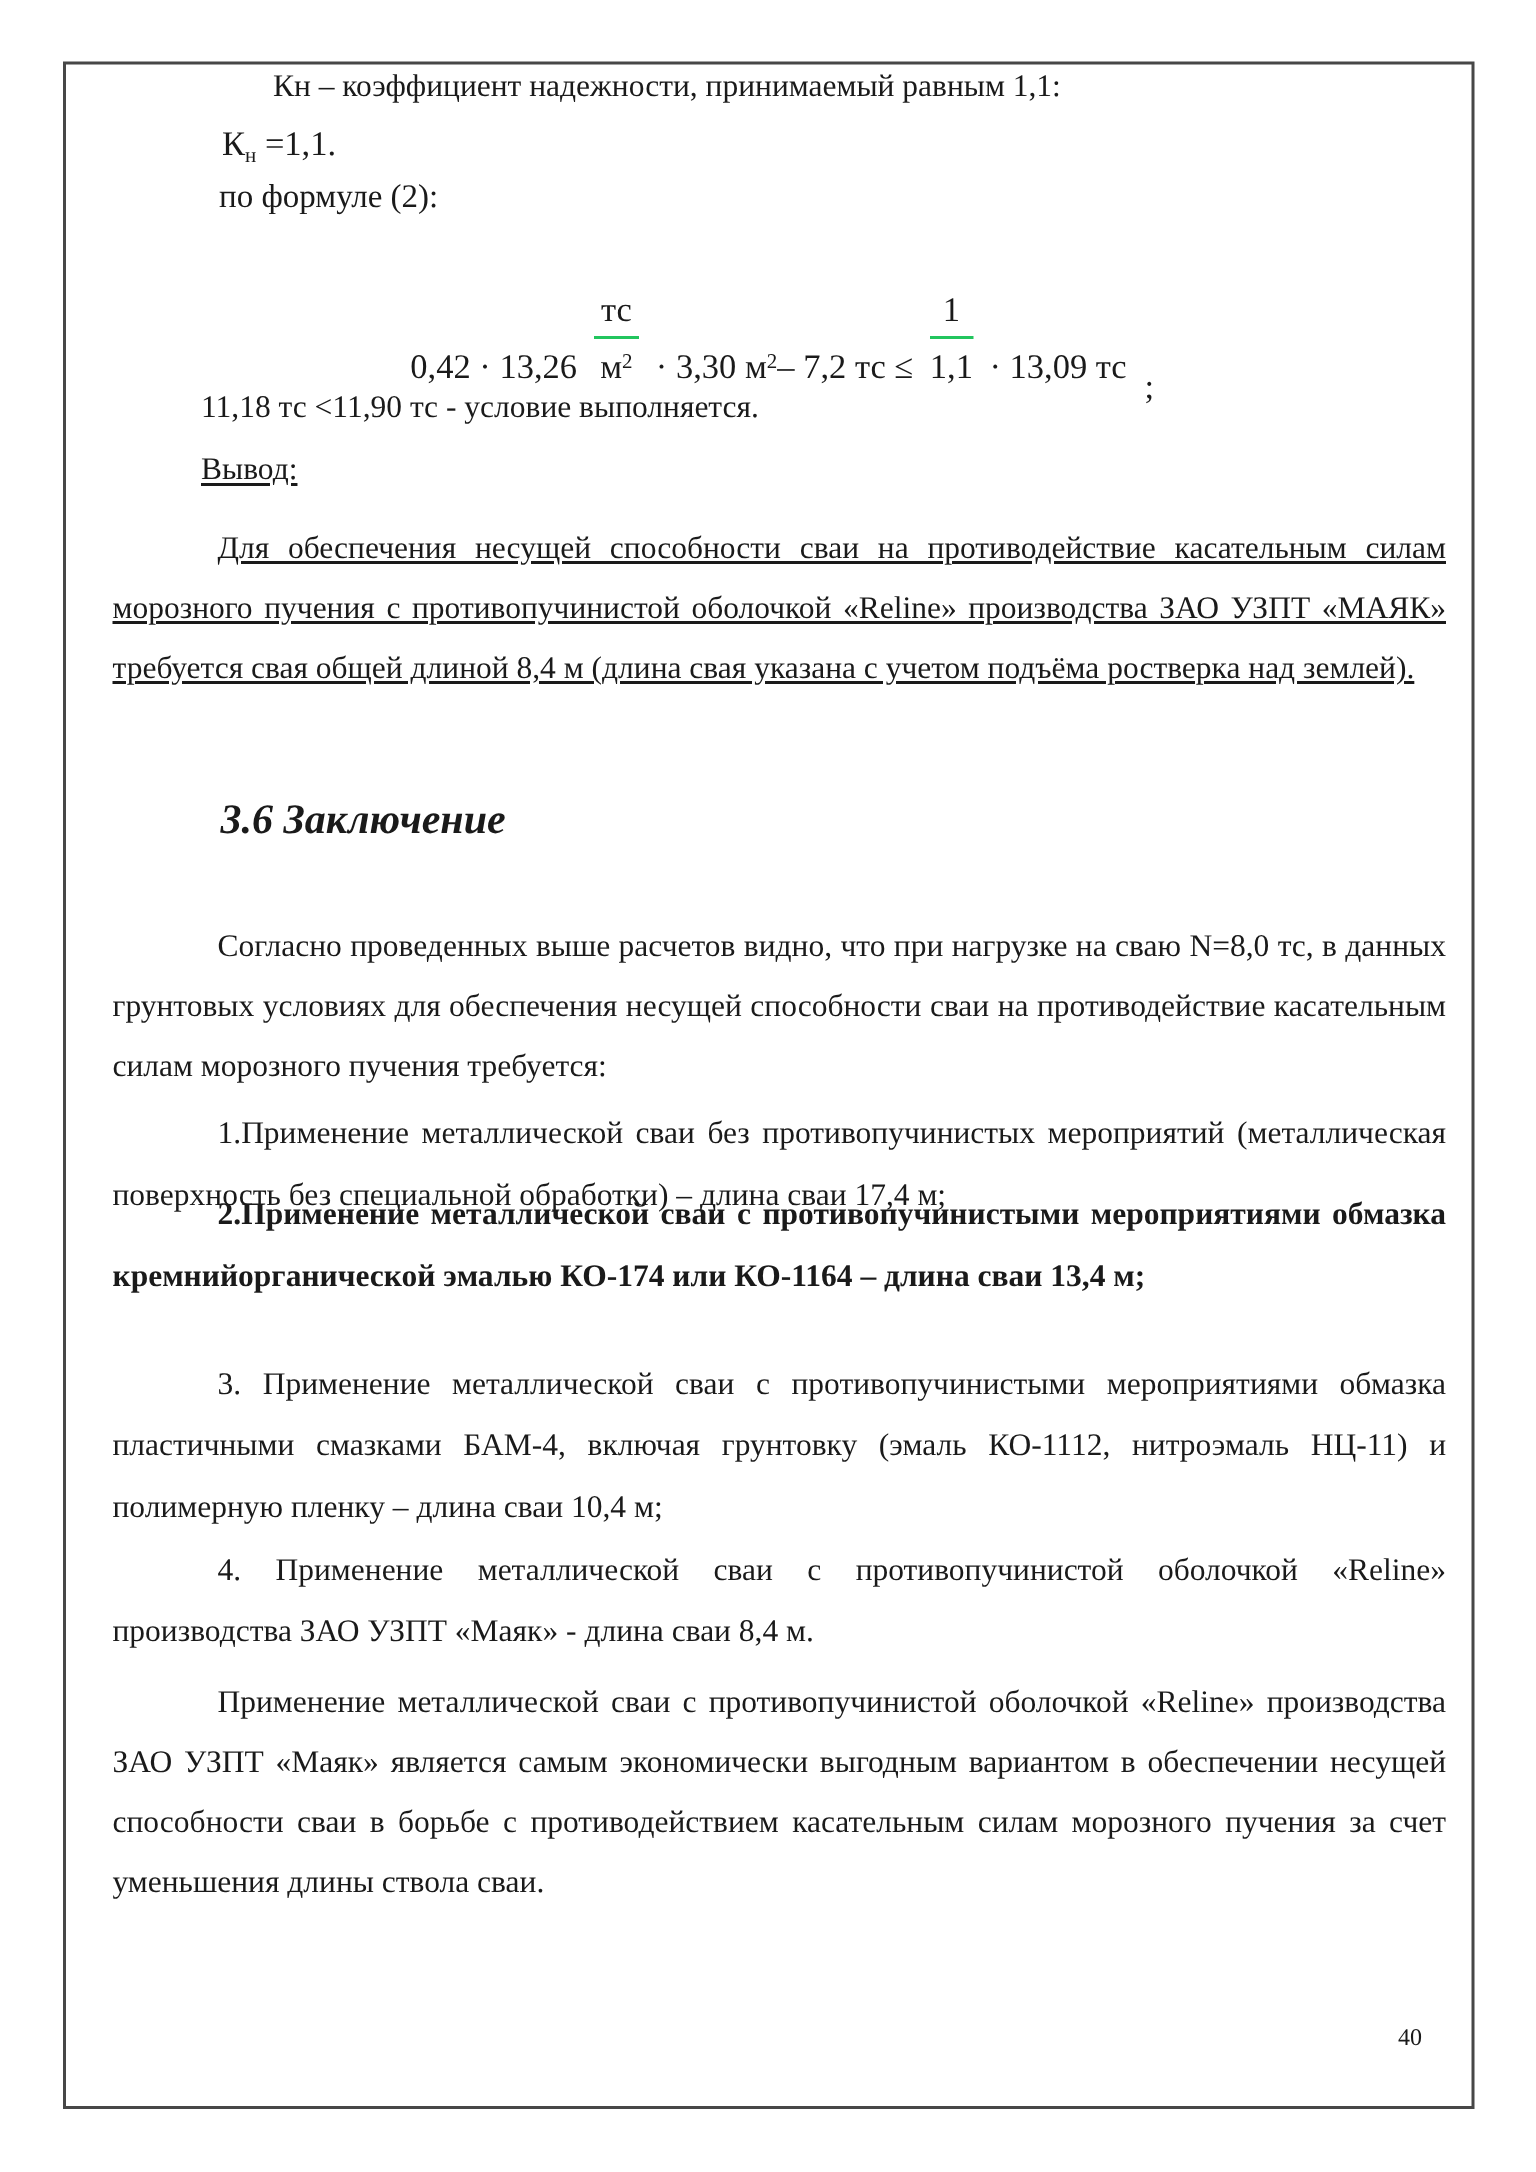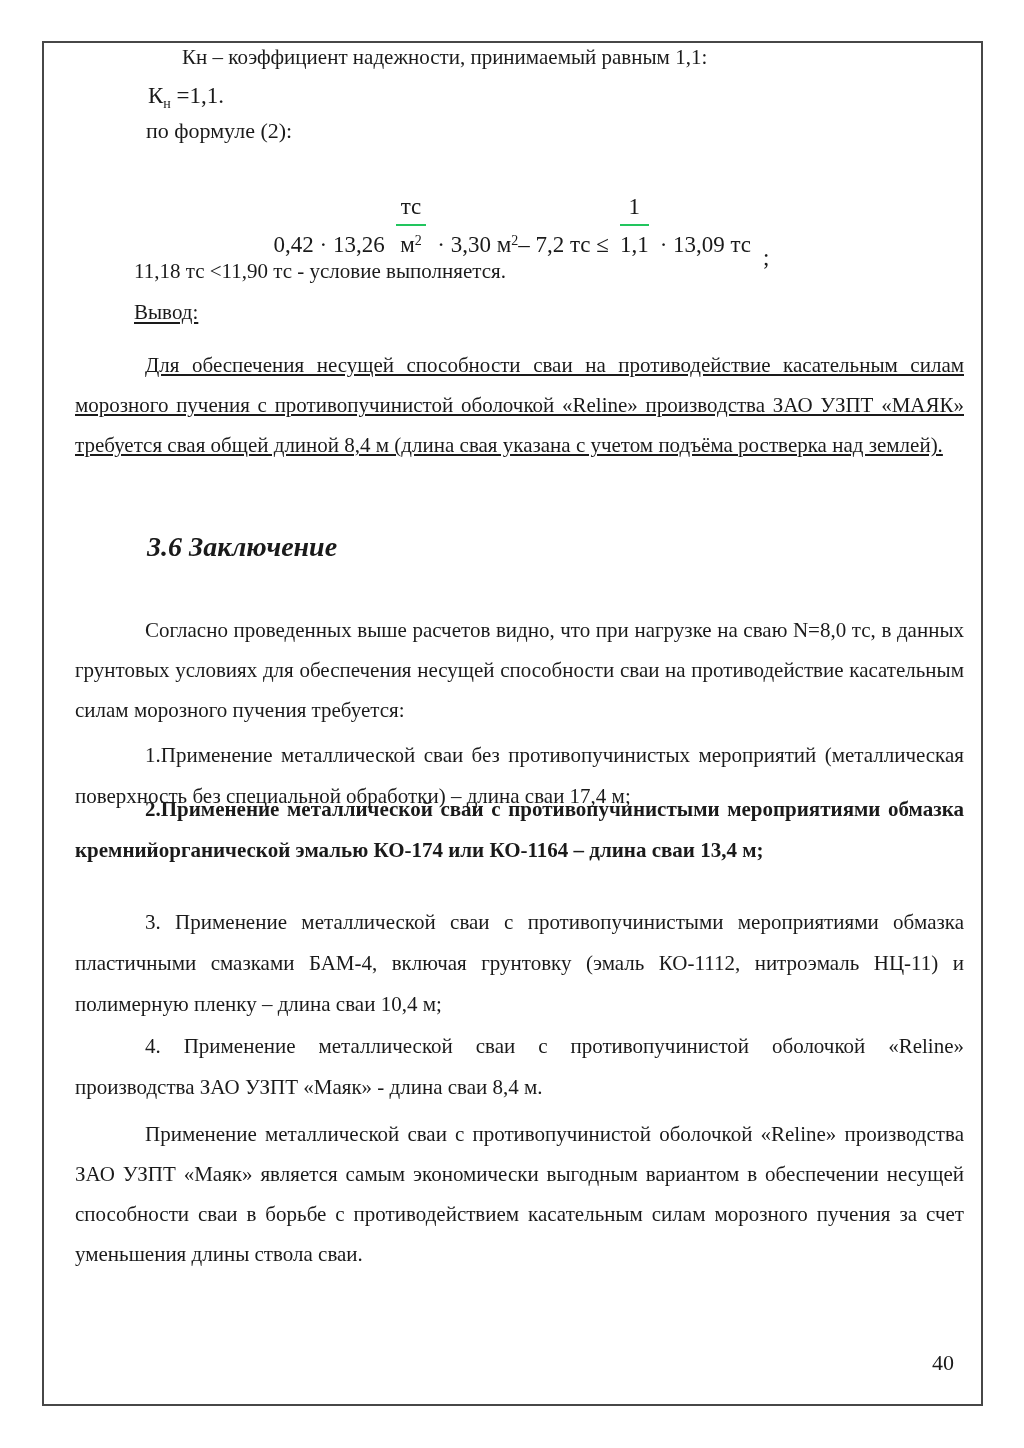--- a/index.html
+++ b/index.html
@@ -92,21 +92,21 @@
   .formula .fend {
     position: relative;
     top: 13px;
     margin-left: 8px;
   }
   .pagenum {
     position: absolute;
     margin: 0;
     left: 932px;
     top: 1350px;
-    font-size: 22px;
+    font-size: 16px;
   }
 </style>
 </head>
 <body>
 
 <div class="frame"></div>
 
 <p class="line" style="left:145px; top:45px;margin-left:37px;">Кн – коэффициент надежности, принимаемый равным 1,1:</p>
 
 <p class="line kn-line" style="left:148px; top:83px;"><span>К</span><sub>н</sub><span> =1,1.</span></p>

